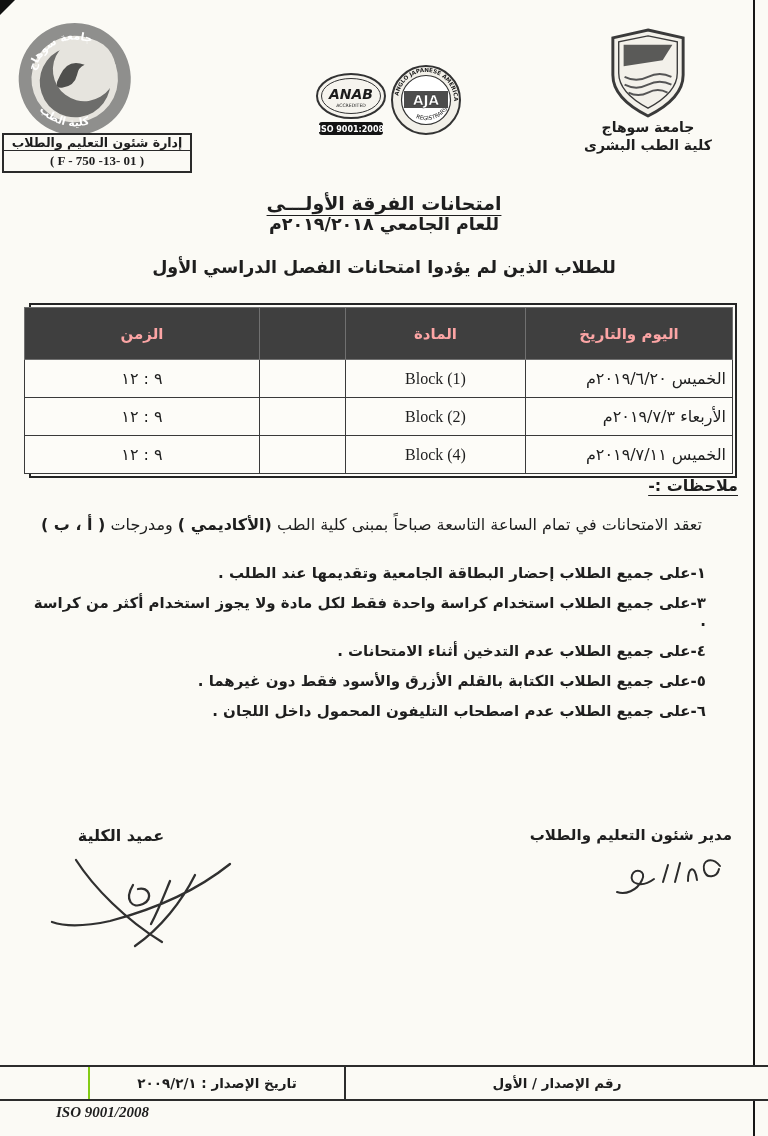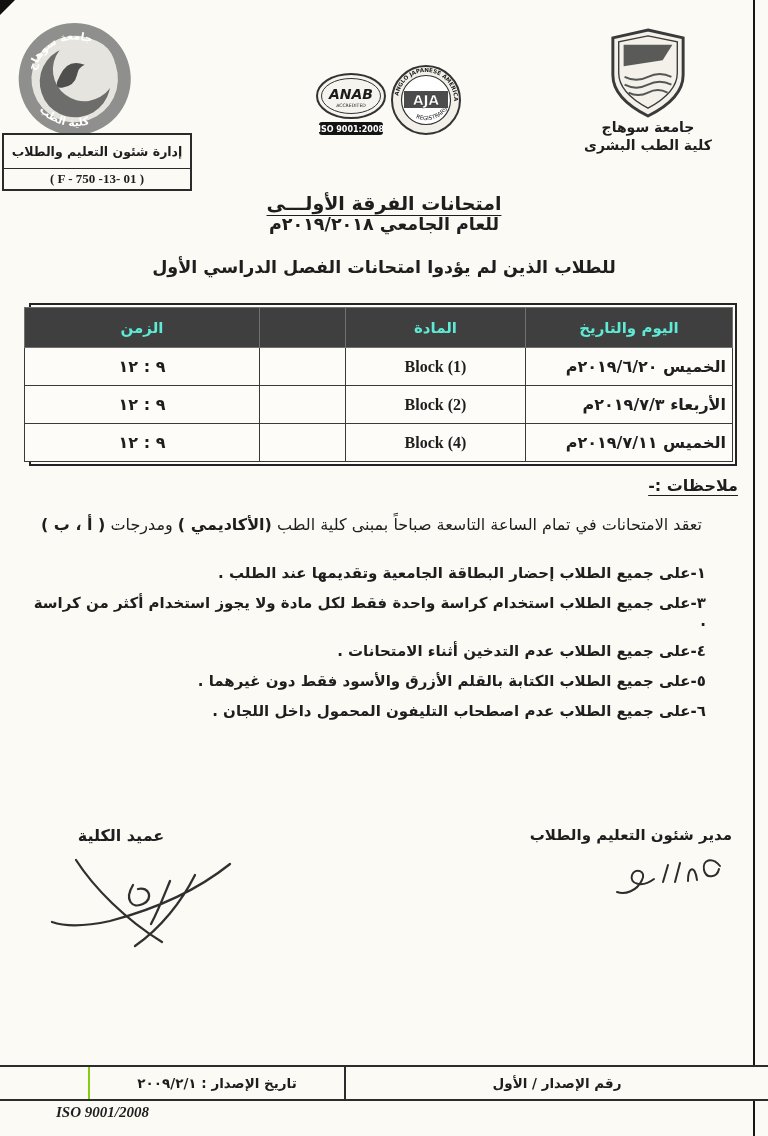--- a/index.html
+++ b/index.html
@@ -4,35 +4,35 @@
 <style>
   *{margin:0;padding:0;box-sizing:border-box}
   body{background:#d8d8d8;font-family:"DejaVu Sans",sans-serif}
   .page{position:relative;width:768px;height:1136px;margin:0 auto;background:#fbfaf5;color:#1e1e1e;direction:rtl;overflow:hidden}
   .abs{position:absolute}
   svg{direction:ltr}
   .edge-right{top:0;bottom:0;right:13px;width:2px;background:#161616}
   .corner{top:0;left:0;width:0;height:0;border-top:15px solid #111;border-right:15px solid transparent}
   .seal{left:16px;top:20px;transform:rotate(-8deg)}
   .dept-box{left:2px;top:133px;width:190px;border:2px solid #2a2a2a;background:#fbfaf5}
-  .dept-row1{padding:9px 2px;font-size:12.5px;font-weight:bold;text-align:center;border-bottom:1.5px solid #2a2a2a}
+  .dept-row1{padding:0 2px;font-size:12.5px;font-weight:bold;text-align:center;border-bottom:1.5px solid #2a2a2a}
   .dept-row2{padding:2px;font-size:13px;font-weight:bold;text-align:center;direction:ltr;font-family:"Liberation Serif",serif}
   .anab{left:314px;top:72px}
   .aja{left:390px;top:64px}
   .shield-block{left:572px;top:28px;width:152px;text-align:center}
   .shield-block svg{display:block;margin:0 auto}
   .uni-line{font-size:14px;font-weight:bold;line-height:1.3}
   .title-block{left:30px;right:30px;top:192px;text-align:center}
   .title-1{font-size:19px;font-weight:bold;text-decoration:underline;text-underline-offset:5px}
   .title-2{font-size:17.5px;font-weight:bold;}
   .title-3{font-size:17.5px;font-weight:bold;margin-top:23px}
   .exam-wrap{left:29px;top:303px;width:708px;border:2px solid #242424;padding:2px;background:#fdfcf8}
   table.exam{width:100%;border-collapse:collapse;table-layout:fixed}
-  table.exam th{background:#3f3f3f;color:#5eead4;font-size:15px;font-weight:bold;height:40px;border:1px solid #707070;text-align:center}
-  table.exam td{height:38px;border:1px solid #3a3a3a;font-weight:bold;font-size:16px;background:#fdfcf8}
+  table.exam th{background:#3f3f3f;color:#fca5a5;font-size:15px;font-weight:bold;height:52px;border:1px solid #707070;text-align:center}
+  table.exam td{height:38px;border:1px solid #3a3a3a;font-weight:normal;font-size:16px;background:#fdfcf8}
   col.c-day{width:207px}col.c-subj{width:180px}col.c-spare{width:86px}col.c-time{width:235px}
   td.day{text-align:right;padding-right:6px}
   td.subj{text-align:center;direction:ltr;font-family:"Liberation Serif",serif;font-size:17px}
   td.time{text-align:center}
   .notes{left:30px;right:30px;top:476px}
   .notes-heading{font-size:16px;font-weight:bold;text-decoration:underline;text-underline-offset:4px;display:inline-block}
   .notes-intro{margin-top:20px;padding-right:36px;font-size:16px}
   .notes-intro .bseg{font-weight:800}
   .notes-items{margin-top:30px;padding-right:32px;list-style:none}
   .note-item{margin-bottom:12px;font-size:15px;font-weight:600}

